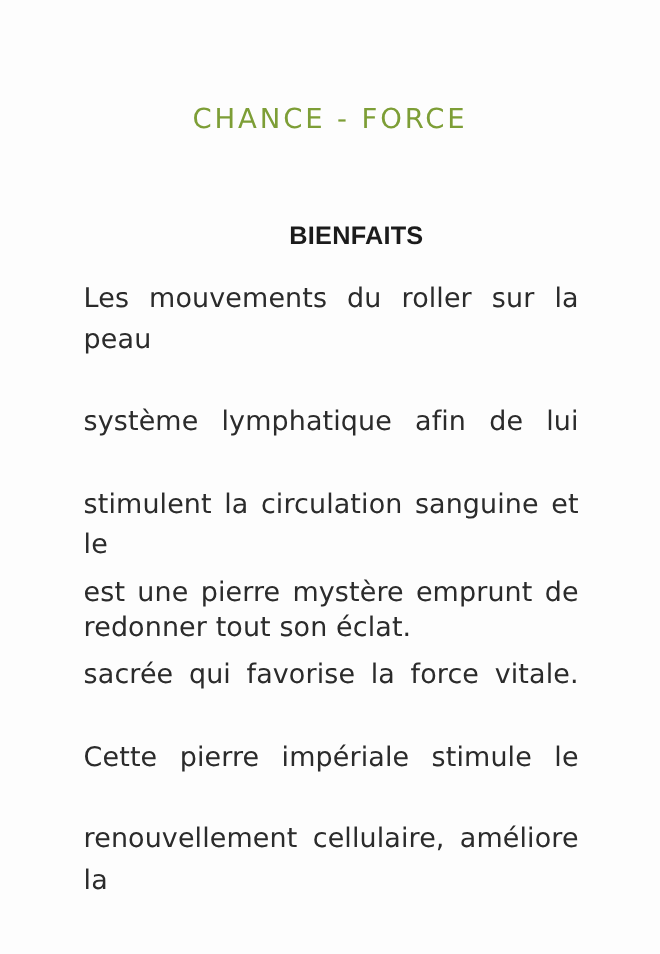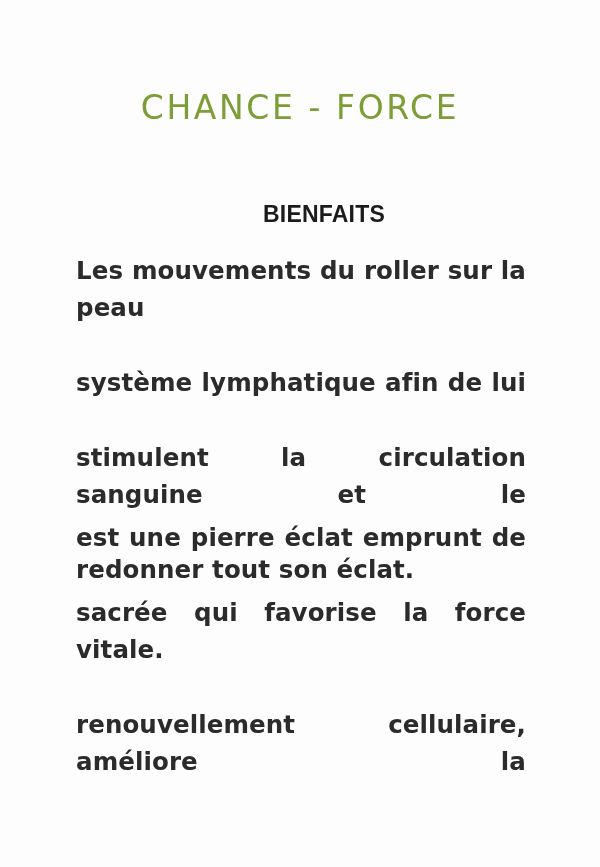--- a/index.html
+++ b/index.html
@@ -24,21 +24,21 @@
   }
 
   
   .product-title {
     position: absolute;
     top: 88px;
     left: 0;
     width: 600px;
     text-align: center;
     font-family: "DejaVu Sans", sans-serif;
-    font-size: 33px;
+    font-size: 25px;
     font-weight: 400;
     letter-spacing: 2.6px;
     color: #7d9e36;
     line-height: 40px;
     white-space: nowrap;
   }
 
   
   .section-heading {
     position: absolute;
@@ -55,21 +55,21 @@
   .heading-bienfaits { top: 200px; padding-left: 24px; }
   .heading-jade     { top: 469px; }
 
   
   .body-paragraph {
     position: absolute;
     left: 76px;
     width: 450px;
     font-family: "DejaVu Sans", sans-serif;
     font-size: 24.5px;
-    font-weight: 700;
+    font-weight: 400;
     color: #2b2b2b;
     line-height: 37.4px;
     text-align: justify;
     text-justify: inter-word;
     letter-spacing: 0.1px;
     margin: 0;
   }
   .paragraph-bienfaits { top: 252px; }
   .paragraph-jade      { top: 519px; }
 
@@ -103,19 +103,20 @@
 
   <div class="body-paragraph paragraph-bienfaits">
     <span class="line">Les mouvements du roller sur la peau</span>
     <span class="line">système lymphatique afin de lui</span>
     <span class="line">stimulent la circulation sanguine et le</span>
     <span class="line last">redonner tout son éclat.</span>
   </div>
 
 
   <div class="body-paragraph paragraph-jade">
-    <span class="line">est une pierre éclat emprunt de</span>
+    <span class="line">est une pierre mystère emprunt de</span>
     <span class="line">sacrée qui favorise la force vitale.</span>
+    <span class="line">Cette pierre impériale stimule le</span>
     <span class="line">renouvellement cellulaire, améliore la</span>
 
   </div>
 
 </div>
 
 </body></html>

